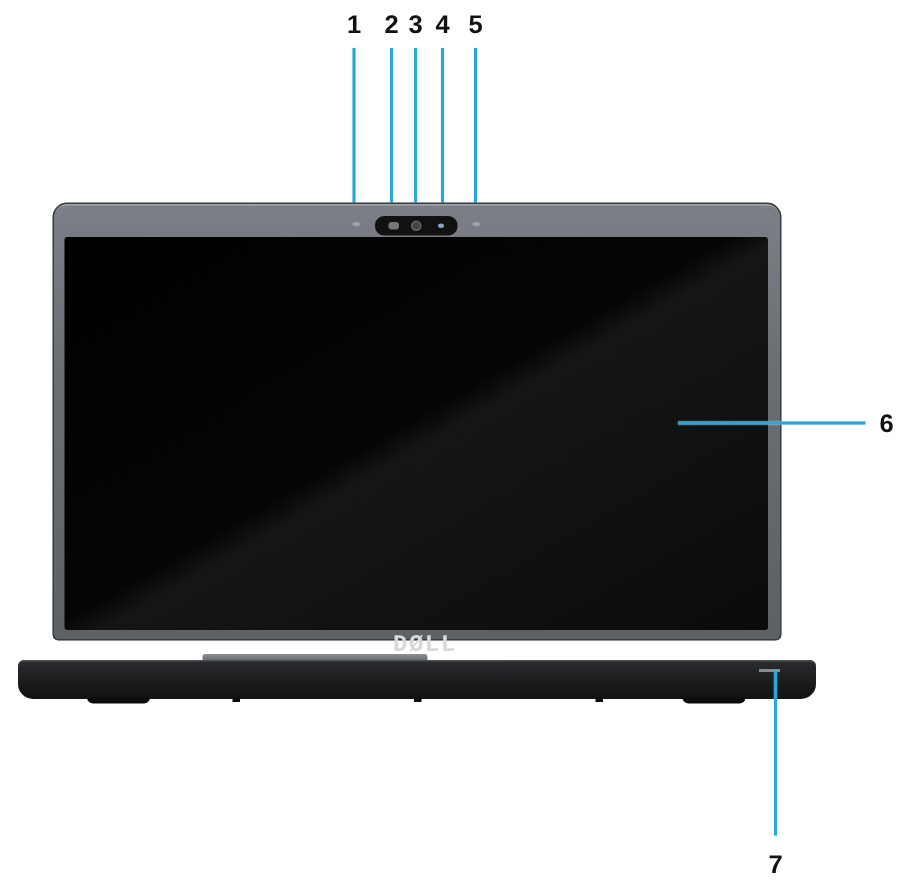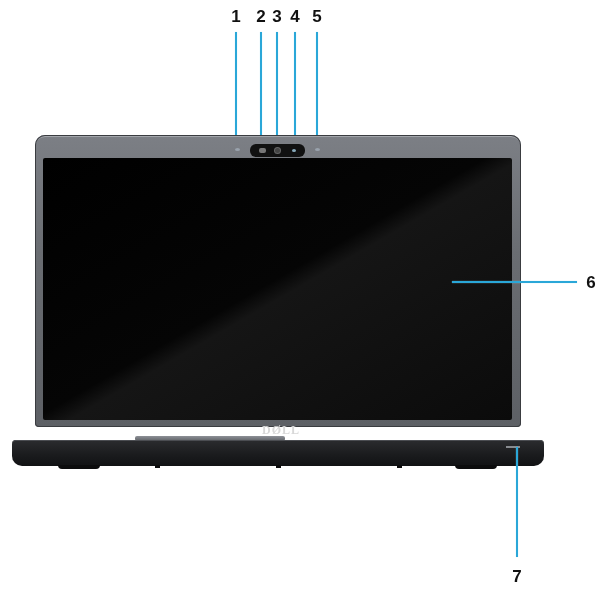--- a/index.html
+++ b/index.html
@@ -20,21 +20,21 @@
     background: linear-gradient(150deg, #000000 0%, #050505 48%, #151515 52%, #0b0b0b 100%);
     border-radius: 2px;
   }
   .cam-pod {
     position: absolute; left: 250px; top: 144px; width: 55px; height: 13px;
     background: #111; border-radius: 6px;
   }
   .led { position: absolute; width: 4px; height: 4px; border-radius: 50%; background: #aab; }
   .logo {
     position: absolute; left: 262px; top: 424px; width: 30px; height: 12px;
-    color: #d8d8d8; font-family: Liberation Serif, serif; font-size: 12px; font-weight: bold; letter-spacing: 1px; text-align: center; line-height: 12px;
+    color: #d8d8d8; font-family: Liberation Mono, monospace; font-size: 16px; font-weight: bold; letter-spacing: 1px; text-align: center; line-height: 12px;
   }
   .base {
     position: absolute; left: 12px; top: 440px; width: 532px; height: 26px;
     background: linear-gradient(180deg, #2b2c2f 0%, #1b1c1e 55%, #111214 100%);
     border-radius: 4px 4px 10px 10px;
     box-shadow: inset 0 1px 0 #4b4d52;
   }
   .hinge-strip {
     position: absolute; left: 135px; top: 436px; width: 150px; height: 5px;
     background: linear-gradient(180deg, #8d9096, #5f6267); border-radius: 2px;

